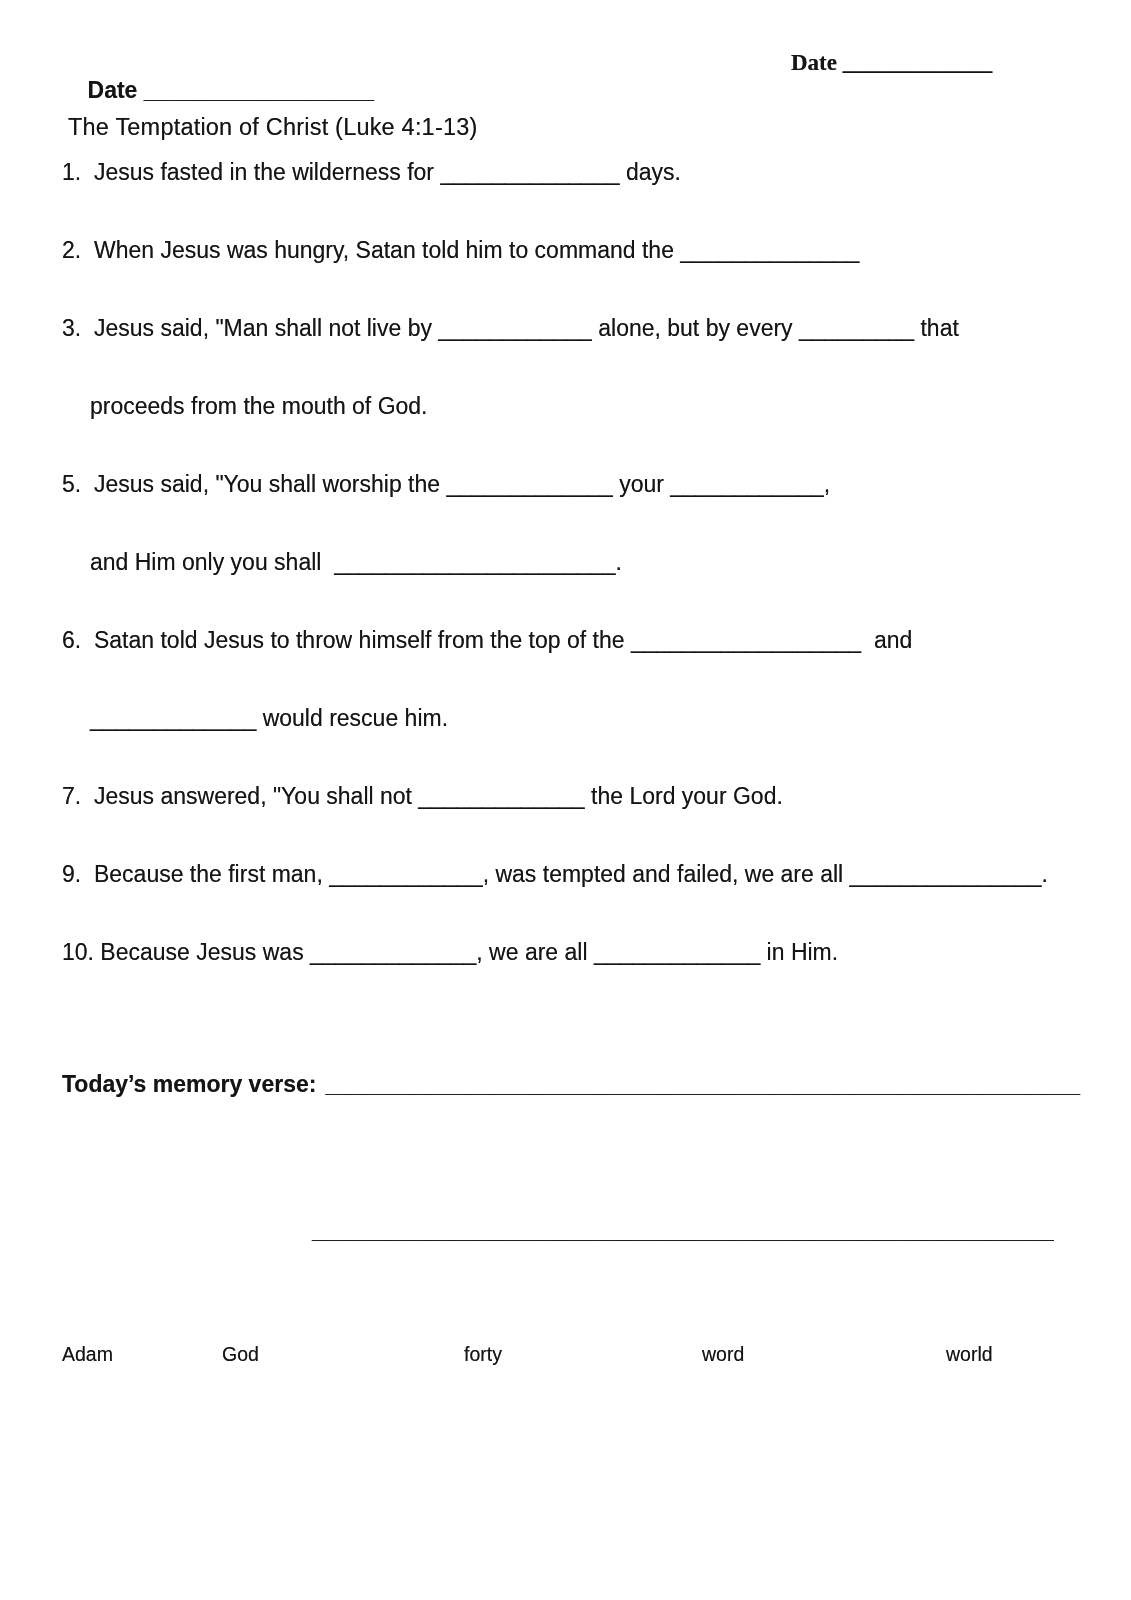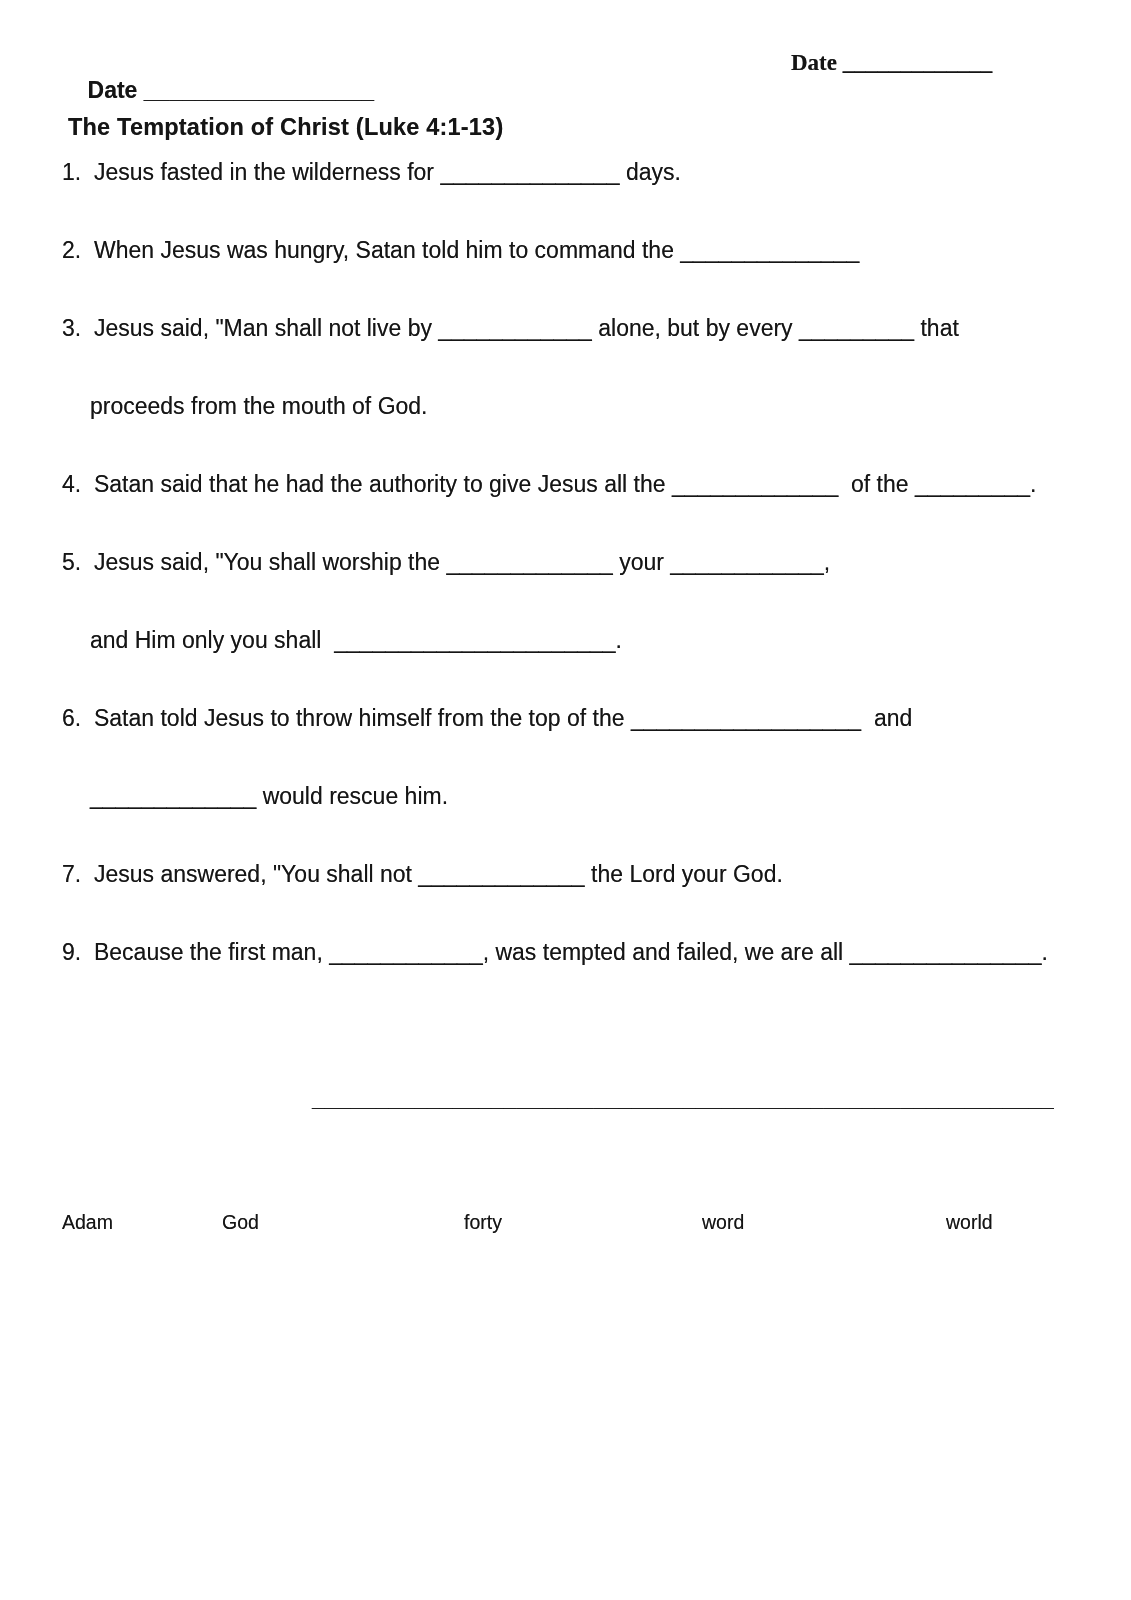--- a/index.html
+++ b/index.html
@@ -33,21 +33,21 @@
   }
   .hdr .date-field {
     position: absolute;
     left: 729px;
     top: 0;
     font-family: Liberation Serif, serif;
   }
   .title {
     margin: 38px 0 0 6px;
     font-size: 23.5px;
-    font-weight: 700;
+    font-weight: 400;
     letter-spacing: 0.2px;
     white-space: pre;
   }
   .questions {
     margin-top: 18px;
     font-size: 23px;
   }
   .q-line {
     height: 78px;
     white-space: pre;
@@ -92,30 +92,31 @@
     <span class="date-field"><span>Date</span> <span>_____________</span></span>
   </div>
 
   <div class="title">The Temptation of Christ (Luke 4:1-13)</div>
 
   <section class="questions" id="questions">
       <div class="q-line">1.  Jesus fasted in the wilderness for ______________ days.</div>
       <div class="q-line">2.  When Jesus was hungry, Satan told him to command the ______________</div>
       <div class="q-line">3.  Jesus said, "Man shall not live by ____________ alone, but by every _________ that</div>
       <div class="q-line indent">proceeds from the mouth of God.</div>
-      <div class="q-line">4.  Satan said that he had the authority to give Jesus all the _____________  of the _________.</div>
       <div class="q-line">5.  Jesus said, "You shall worship the _____________ your ____________,</div>
       <div class="q-line indent">and Him only you shall  ______________________.</div>
       <div class="q-line">6.  Satan told Jesus to throw himself from the top of the __________________  and</div>
       <div class="q-line indent">_____________ would rescue him.</div>
       <div class="q-line">7.  Jesus answered, "You shall not _____________ the Lord your God.</div>
       <div class="q-line">9.  Because the first man, ____________, was tempted and failed, we are all _______________.</div>
+      <div class="q-line">10. Because Jesus was _____________, we are all _____________ in Him.</div>
     </section>
 
   <section class="memory">
+    <div class="mv1"><span>Today’s memory verse:</span><span class="mv-rule">___________________________________________________________</span></div>
     <div class="mv2">__________________________________________________________</div>
   </section>
 
   <section class="wordbank" id="wordbank">
       <div class="wb-row r12">
         <span>Adam</span>
         <span>God</span>
         <span>forty</span>
         <span>word</span>
         <span>world</span>

